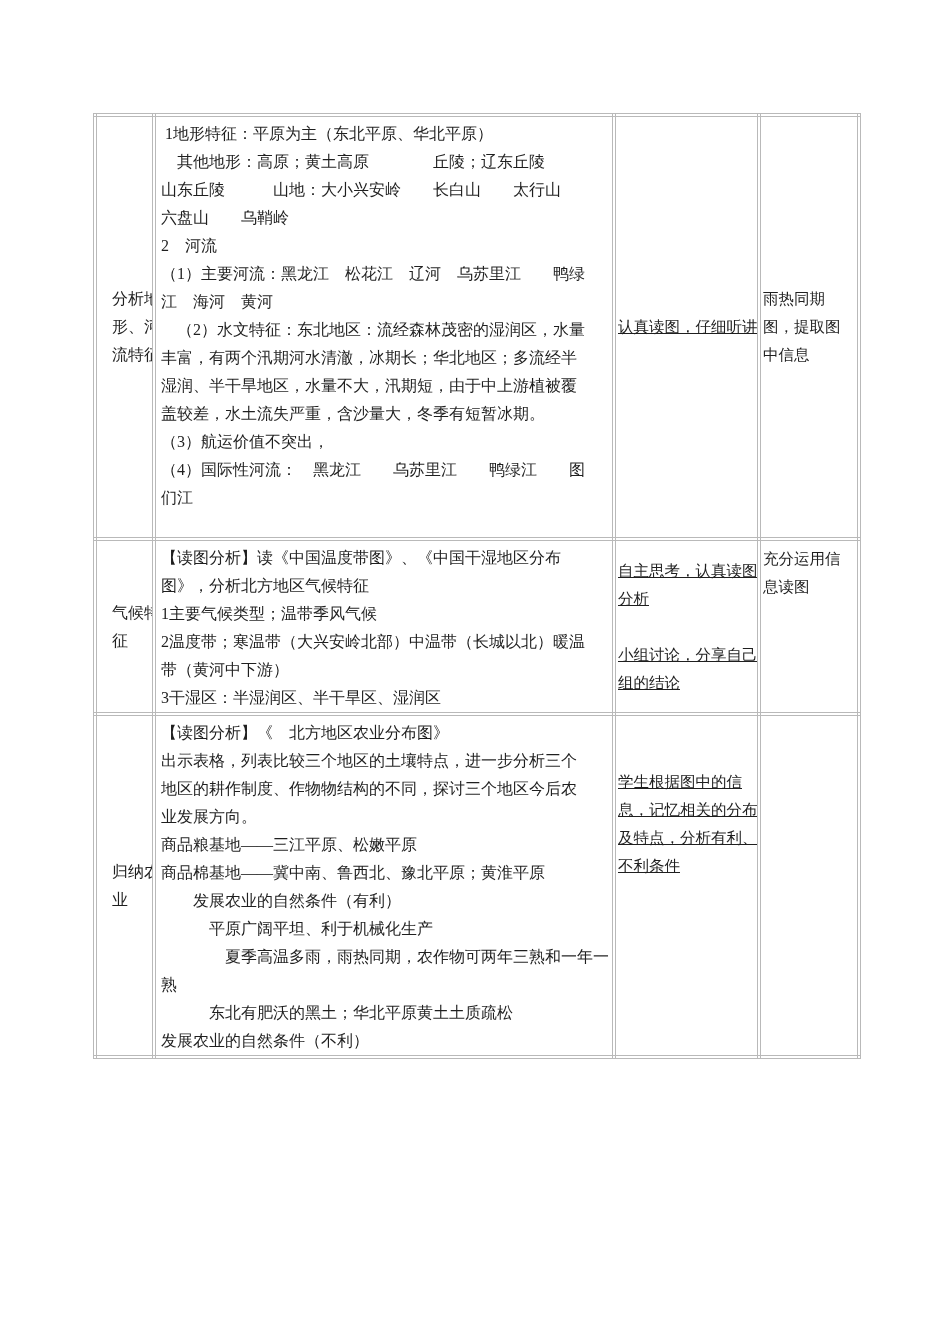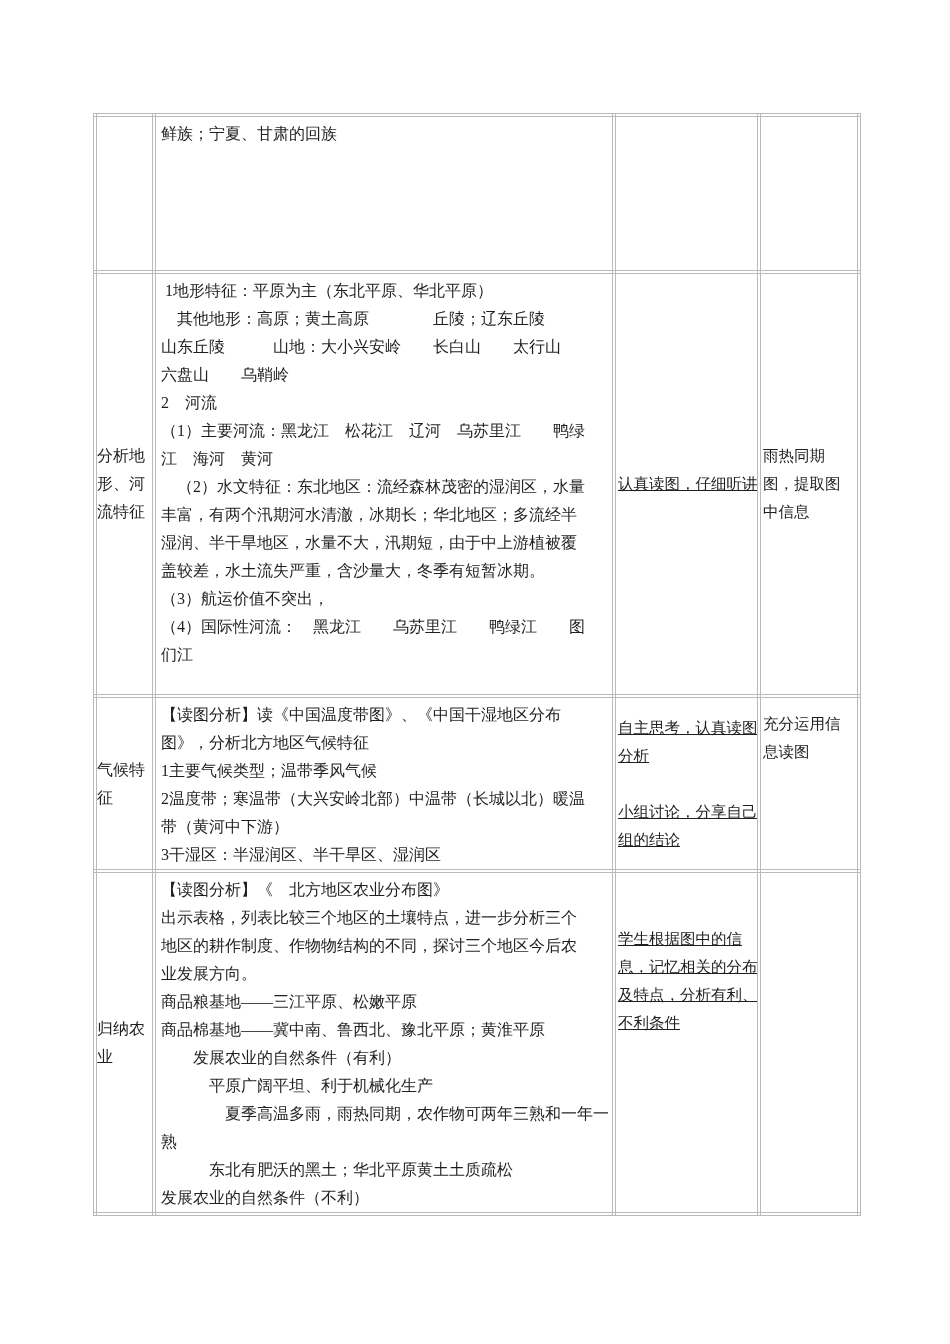--- a/index.html
+++ b/index.html
@@ -28,21 +28,21 @@
     overflow: hidden;
     white-space: pre;
   }
   .h0 { height: 157px; }
   .h1 { height: 424px; }
   .h2 { height: 172px; }
   .h3 { height: 337px; }
   .c-label {
     vertical-align: middle;
     text-align: left;
-    padding-left: 0;
+    padding-left: 15px;
   }
   .c-content {
     vertical-align: top;
     padding: 3px 2px 0 5px;
   }
   .c-activity {
     vertical-align: middle;
     padding-left: 2px;
     font-size: 15.5px;
     text-decoration: underline;
@@ -51,42 +51,36 @@
     vertical-align: top;
     padding-top: 52px;
   }
   .c-note {
     vertical-align: middle;
     padding-left: 2px;
     font-size: 15.5px;
   }
   .c-note.top {
     vertical-align: top;
-    padding-top: 12px;
+    padding-top: 4px;
   }
   b.hl { font-weight: normal; }
 </style>
 </head>
 <body>
 
 <div class="page">
   <table class="lesson-table">
     <colgroup>
       <col style="width:59px">
       <col style="width:460px">
       <col style="width:145px">
       <col style="width:100px">
     </colgroup>
     <tbody>
-        <tr class="h0">
-      <td class="c-label"></td>
-      <td class="c-content">鲜族；宁夏、甘肃的回族</td>
-      <td class="c-activity"></td>
-      <td class="c-note"></td>
-    </tr>
     <tr class="h1">
       <td class="c-label">分析地
 形、河
 流特征</td>
       <td class="c-content"> 1地形特征：平原为主（东北平原、华北平原）
 　其他地形：高原；黄土高原　　　　丘陵；辽东丘陵
 山东丘陵　　　山地：大小兴安岭　　长白山　　太行山
 六盘山　　乌鞘岭
 2　河流
 （1）主要河流：黑龙江　松花江　辽河　乌苏里江　　鸭绿

